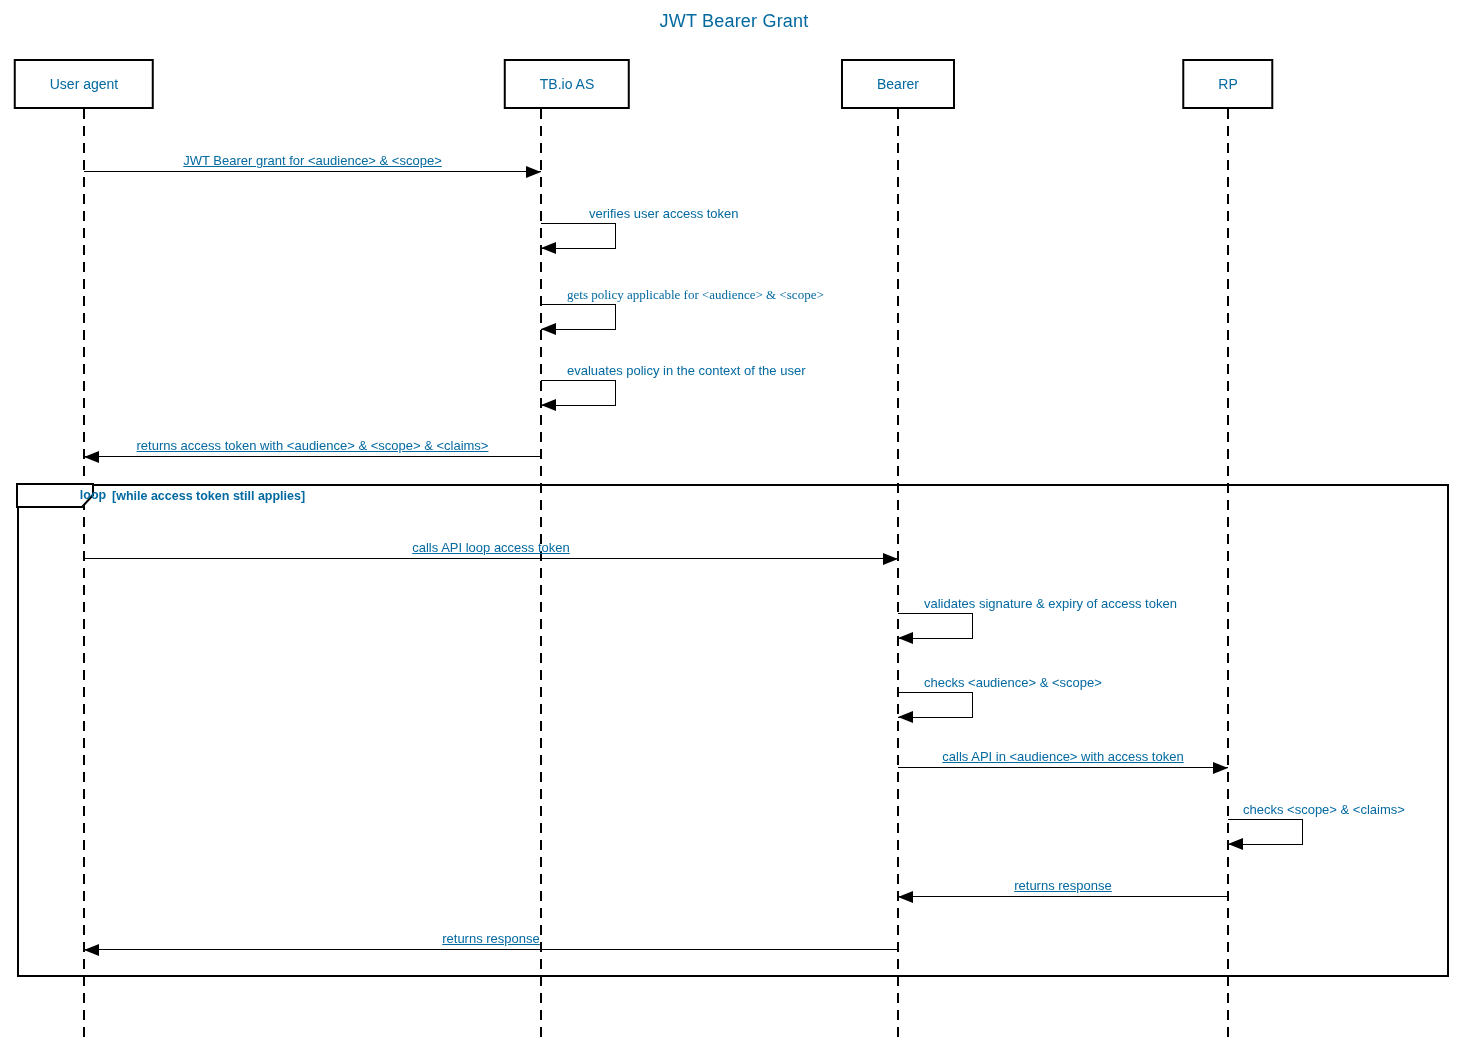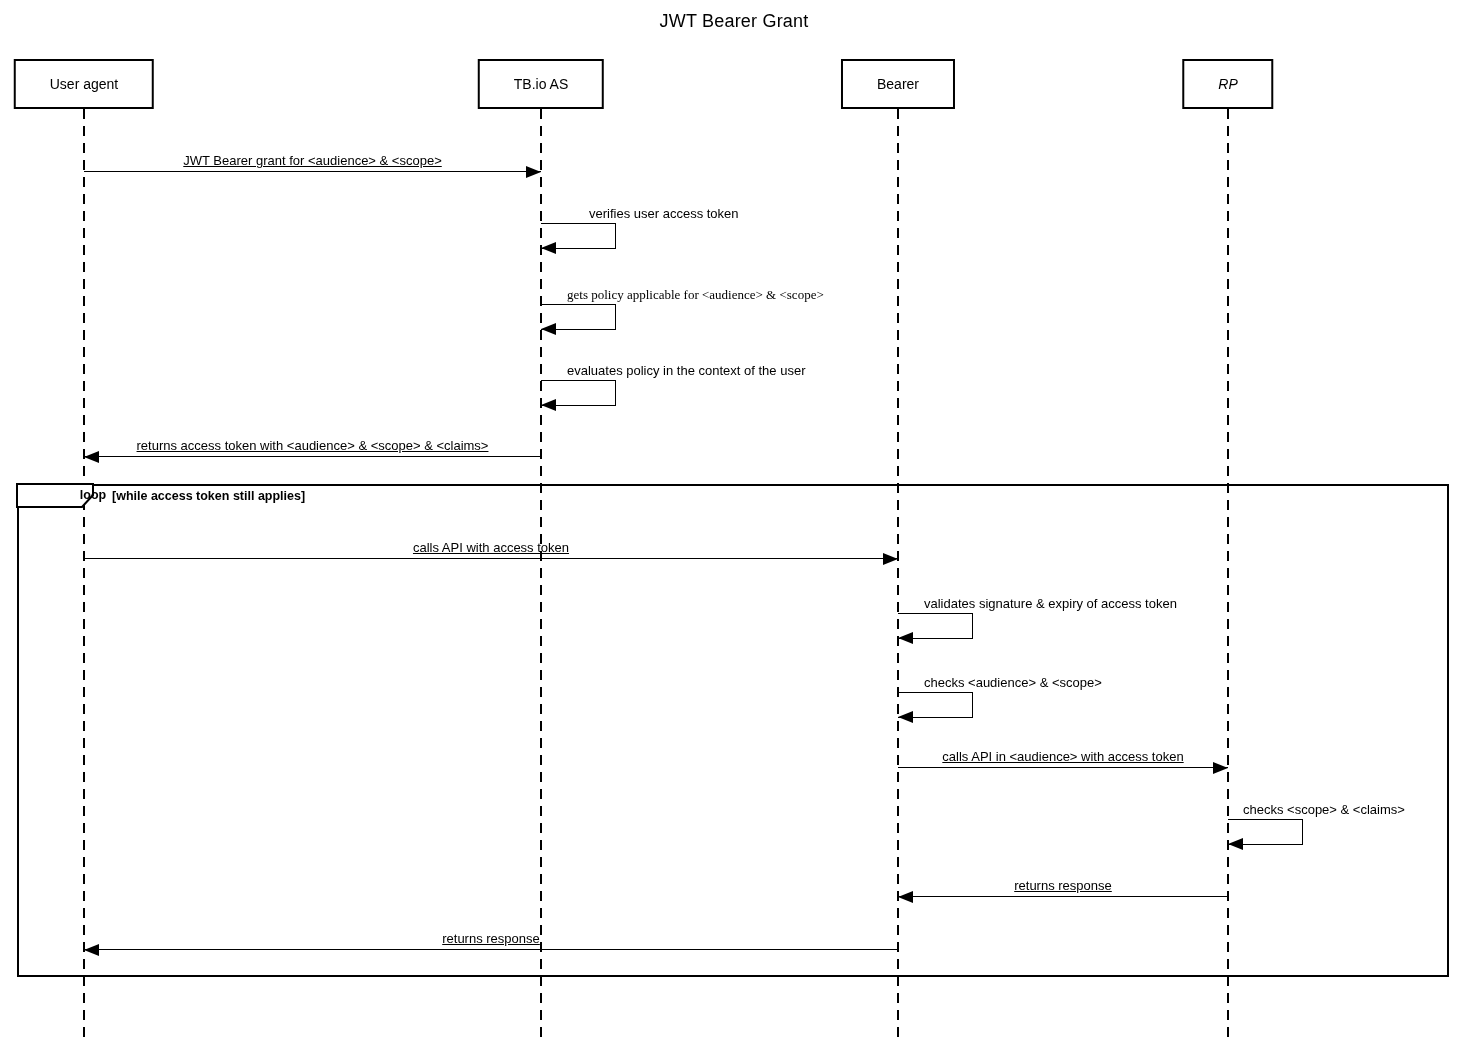--- a/index.html
+++ b/index.html
@@ -1,18 +1,18 @@
 <!DOCTYPE html>
 <html><head>
 <meta charset="utf-8">
 <style>
   html,body { margin:0; padding:0; background:#fff; }
   .canvas {
     position:relative; width:1468px; height:1045px; background:#fff;
-    font-family:"Liberation Sans", sans-serif; color:#000000; overflow:hidden;
+    font-family:"Liberation Sans", sans-serif; color:#0369a1; overflow:hidden;
   }
   .title {
     position:absolute; top:11px; left:0; width:100%;
     text-align:center; font-size:18px; letter-spacing:0.2px;
   }
   .participant {
     position:absolute; height:50px; box-sizing:border-box;
     border:2.5px solid #000; background:#fff;
     display:flex; align-items:center; justify-content:center;
     font-size:14px; padding:0 34px; white-space:nowrap;
@@ -44,49 +44,49 @@
 <body>
 
 <div class="canvas">
   <div class="title">JWT Bearer Grant</div>
   <div id="layer">
       <div class="lifeline" style="left: 83px; top: 109px; height: 932px;"></div>
       <div class="participant" style="left: 84px; top: 59px;">
         <span>User agent</span>
       </div>
       <div class="lifeline" style="left: 540px; top: 109px; height: 932px;"></div>
-      <div class="participant" style="left: 541px; top: 59px;">
+      <div class="participant" style="left: 567px; top: 59px;">
         <span>TB.io AS</span>
       </div>
       <div class="lifeline" style="left: 897px; top: 109px; height: 932px;"></div>
       <div class="participant" style="left: 898px; top: 59px;">
         <span>Bearer</span>
       </div>
       <div class="lifeline" style="left: 1227px; top: 109px; height: 932px;"></div>
-      <div class="participant" style="left: 1228px; top: 59px; font-style: italic;">
+      <div class="participant" style="left: 1228px; top: 59px;">
         <span>RP</span>
       </div>
       <div class="msg-line" style="left: 84px; top: 171px; width: 457px;"></div>
       <div class="head right" style="left: 526px; top: 166px;"></div>
       <div class="msg-label center" style="left: 312.5px; top: 153px;">JWT Bearer grant for &lt;audience&gt; &amp; &lt;scope&gt;</div>
       <div class="self-rect" style="left: 541px; top: 223px;"></div>
       <div class="head left" style="left: 541px; top: 242px;"></div>
       <div class="msg-label" style="left: 567px; top: 206px; margin-left: 22px;">verifies user access token</div>
       <div class="self-rect" style="left: 541px; top: 304px;"></div>
       <div class="head left" style="left: 541px; top: 323px;"></div>
       <div class="msg-label" style="left: 567px; top: 287px; font-family: Liberation Serif, serif;">gets policy applicable for &lt;audience&gt; &amp; &lt;scope&gt;</div>
       <div class="self-rect" style="left: 541px; top: 380px;"></div>
       <div class="head left" style="left: 541px; top: 399px;"></div>
       <div class="msg-label" style="left: 567px; top: 363px;">evaluates policy in the context of the user</div>
       <div class="msg-line" style="left: 84px; top: 456px; width: 457px;"></div>
       <div class="head left" style="left: 84px; top: 451px;"></div>
       <div class="msg-label center" style="left: 312.5px; top: 438px;">returns access token with &lt;audience&gt; &amp; &lt;scope&gt; &amp; &lt;claims&gt;</div>
       <div class="msg-line" style="left: 84px; top: 558px; width: 814px;"></div>
       <div class="head right" style="left: 883px; top: 553px;"></div>
-      <div class="msg-label center" style="left: 491px; top: 540px;">calls API with access token</div>
+      <div class="msg-label center" style="left: 491px; top: 540px;">calls API loop access token</div>
       <div class="self-rect" style="left: 898px; top: 613px;"></div>
       <div class="head left" style="left: 898px; top: 632px;"></div>
       <div class="msg-label" style="left: 924px; top: 596px;">validates signature &amp; expiry of access token</div>
       <div class="self-rect" style="left: 898px; top: 692px;"></div>
       <div class="head left" style="left: 898px; top: 711px;"></div>
       <div class="msg-label" style="left: 924px; top: 675px;">checks &lt;audience&gt; &amp; &lt;scope&gt;</div>
       <div class="msg-line" style="left: 898px; top: 767px; width: 330px;"></div>
       <div class="head right" style="left: 1213px; top: 762px;"></div>
       <div class="msg-label center" style="left: 1063px; top: 749px;">calls API in &lt;audience&gt; with access token</div>
       <div class="self-rect" style="left: 1228px; top: 819px;"></div>

